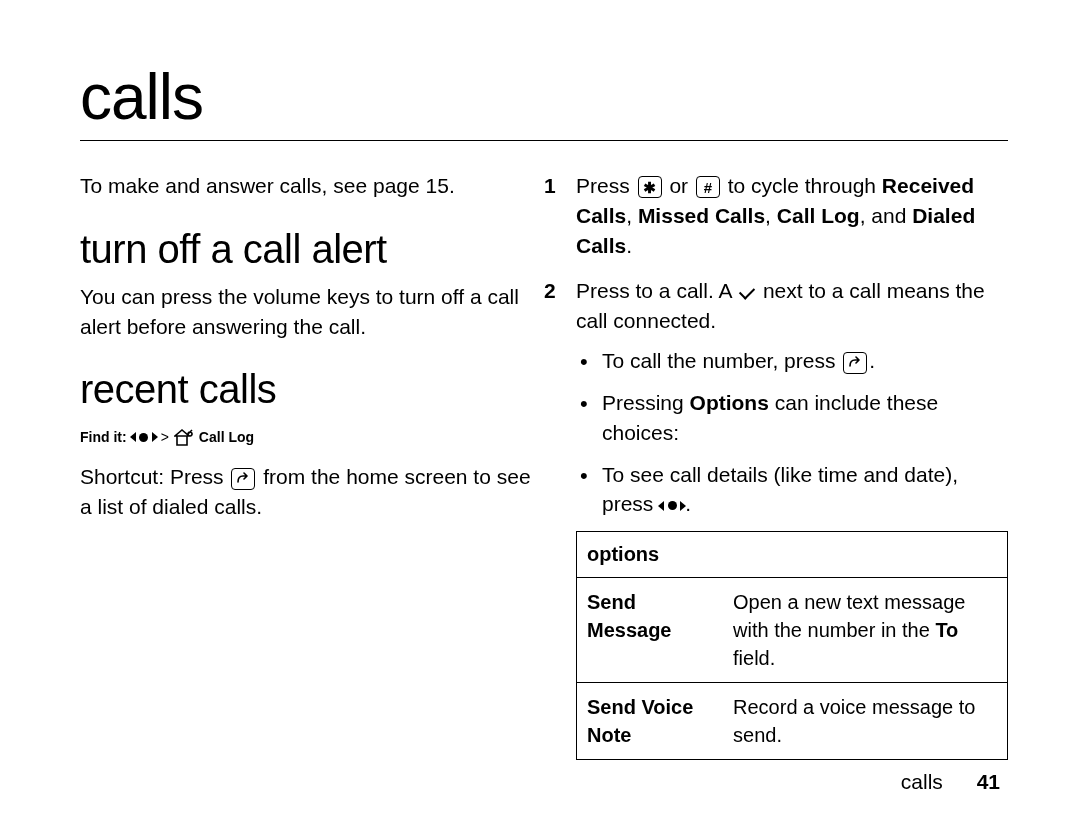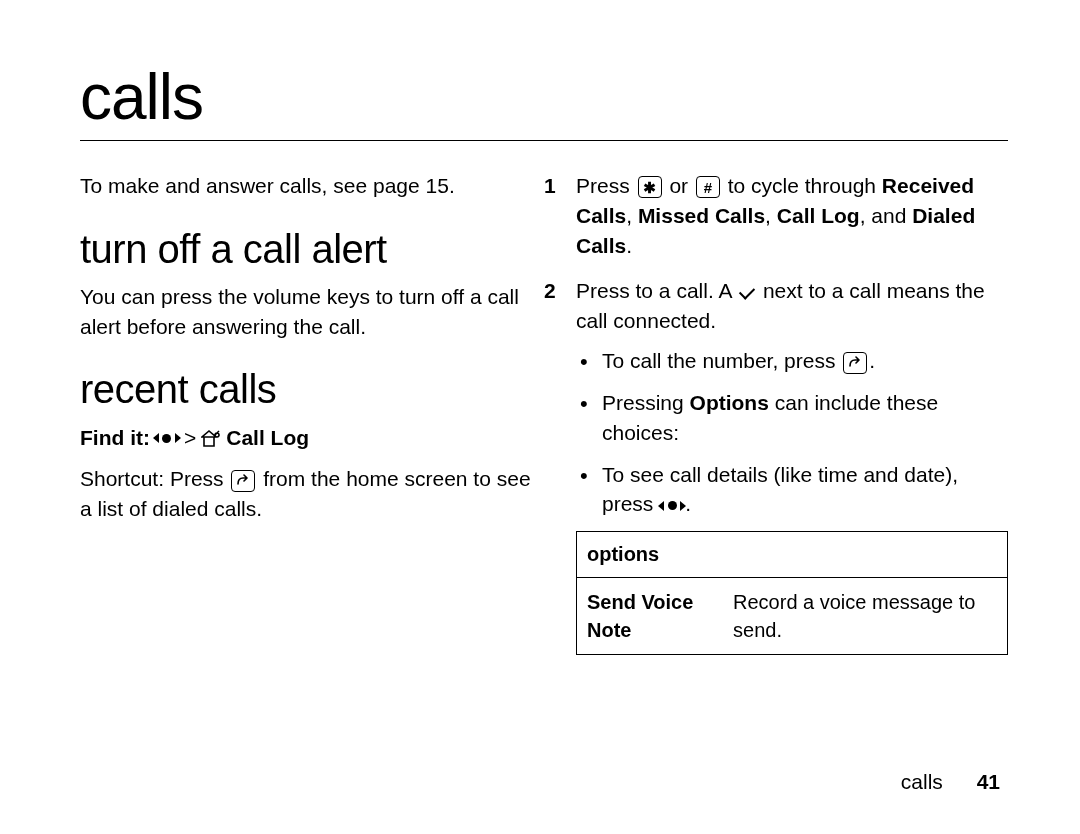--- a/index.html
+++ b/index.html
@@ -40,21 +40,21 @@
     margin: 0 0 14px 0;
     font-weight: 400;
   }
   h2 {
     font-size: 40px;
     font-weight: 400;
     margin: 26px 0 10px 0;
     letter-spacing: -0.5px;
   }
   .findit {
-    font-size: 21px;
+    font-size: 14px;
     margin: 14px 0 14px 0;
     display: flex;
     align-items: center;
     flex-wrap: wrap;
     gap: 4px;
   }
   .findit .b { font-weight: 700; }
   .cond { font-family: 'Arial Narrow', Arial, sans-serif; font-weight: 700; font-stretch: condensed; }
   .icon-box {
     display: inline-flex;
@@ -271,20 +271,28 @@
                 </span>.
               </li>
             </ul>
 
             <table class="opts">
               <tbody>
                   <tr>
                 <th colspan="2">options</th>
               </tr>
               <tr>
+                <td class="l">Send Message</td>
+                <td class="r">
+                  <span>Open a new text message with the number in the</span>
+                  <span class="cond">To</span>
+                  <span>field.</span>
+                </td>
+              </tr>
+              <tr>
                 <td class="l">Send Voice Note</td>
                 <td class="r">
                   <span>Record a voice message to send.</span>
                 </td>
               </tr>
             </tbody>
               </table>
 
           </span>
         </li>

